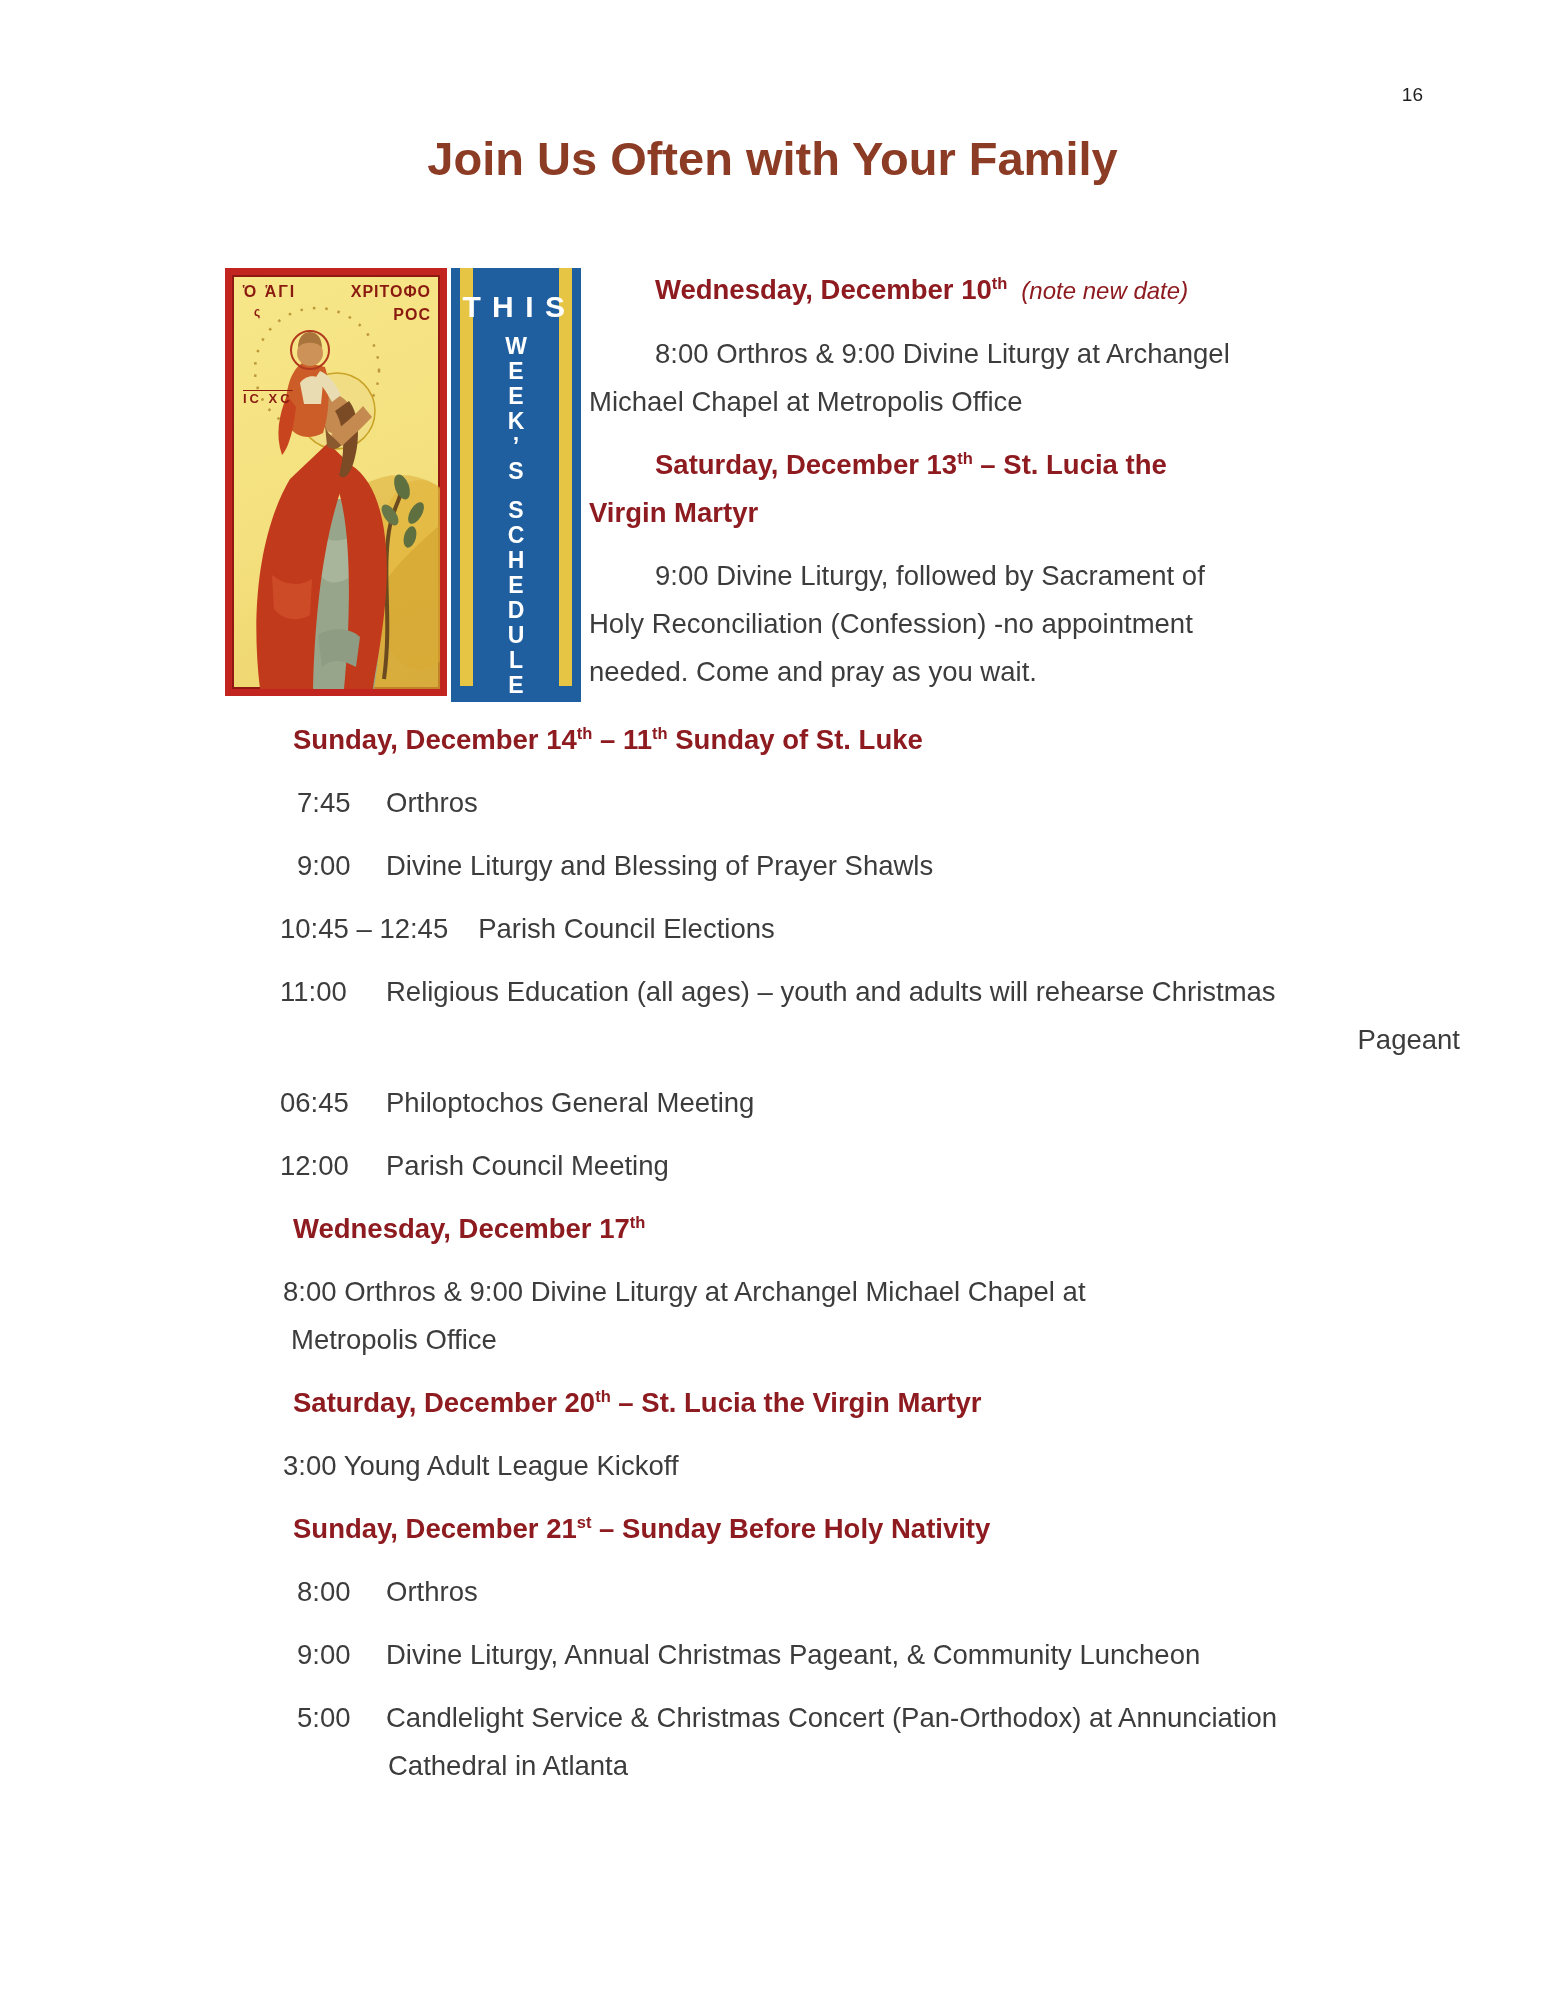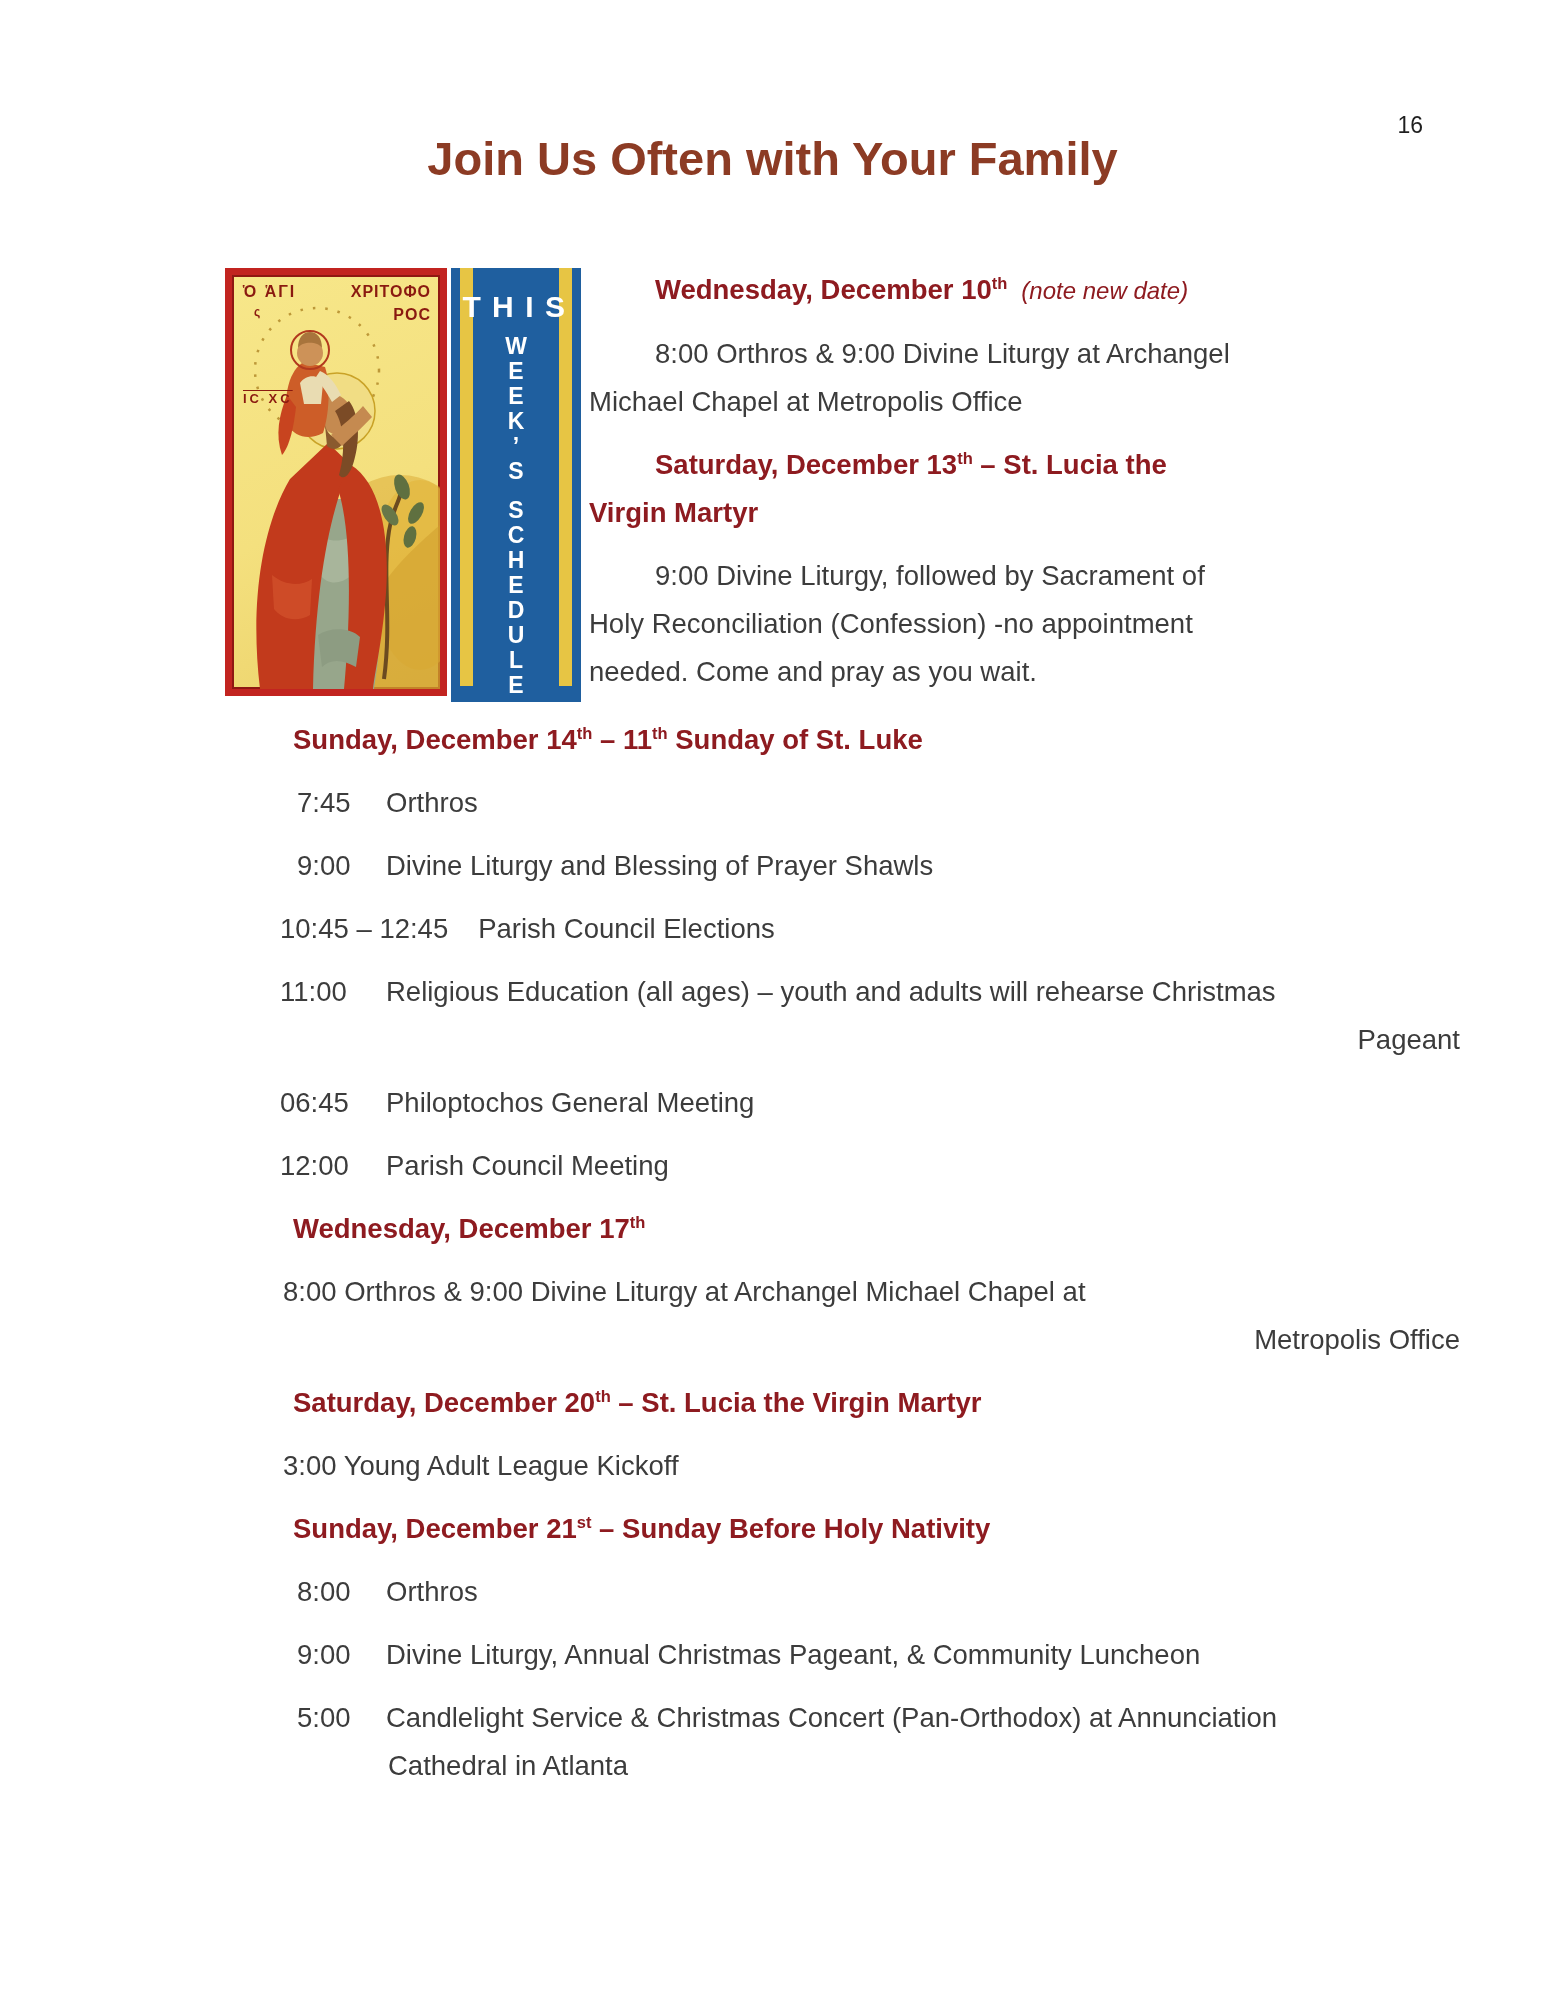--- a/index.html
+++ b/index.html
@@ -10,21 +10,21 @@
     --banner-yellow:#e7c544;
     --icon-border-red:#c22420;
     --icon-bg:#f4e07e;
   }
   html,body{margin:0;padding:0;background:#ffffff;}
   .page{
     position:relative;width:1545px;height:2000px;background:#ffffff;
     font-family:"Liberation Sans",sans-serif;color:var(--body-text);
     overflow:hidden;
   }
-  .page-number{position:absolute;top:84px;right:122px;font-size:23px;color:#1f1f1f;margin-top:28px;}
+  .page-number{position:absolute;top:84px;right:122px;font-size:19px;color:#1f1f1f;}
   .title{
     margin:133px 0 0 0;text-align:center;font-size:47px;line-height:1.12;
     font-weight:bold;color:var(--title-brown);letter-spacing:0px;
   }
   .content{margin:80px 85px 0 225px;}
 
   
   .figure{float:left;width:348px;height:434px;position:relative;margin:2px 16px 6px 0;}
   .icon-box{
     position:absolute;left:0;top:0;width:222px;height:428px;box-sizing:border-box;
@@ -54,21 +54,21 @@
   .h{font-weight:bold;color:var(--heading-red);}
   sup{font-size:0.60em;vertical-align:super;line-height:0;font-weight:inherit;}
   .note{font-style:italic;font-weight:normal;font-size:24px;margin-left:14px;color:var(--heading-red);}
   .line{display:block;white-space:nowrap;}
   .ind{text-indent:66px;}           
   .beside p:first-child{margin-top:10px;}
 
   .schedule{clear:left;margin:20px 0 0 55px;}
   .schedule .h{margin-left:13px;}
   .pl{margin-left:3px;}
-  .ml10{margin-left:8px;text-align:right;}
+  .ml10{margin-left:8px;}
   .time{display:inline-block;min-width:106px;box-sizing:border-box;white-space:pre;}
   .time.pad{padding-left:17px;}
   .time.wide{margin-right:30px;}
   .l2{display:block;margin-left:6px;text-align:right;}
   .l2col{display:block;margin-left:108px;}
 </style>
 </head>
 <body>
 
 <div class="page">

